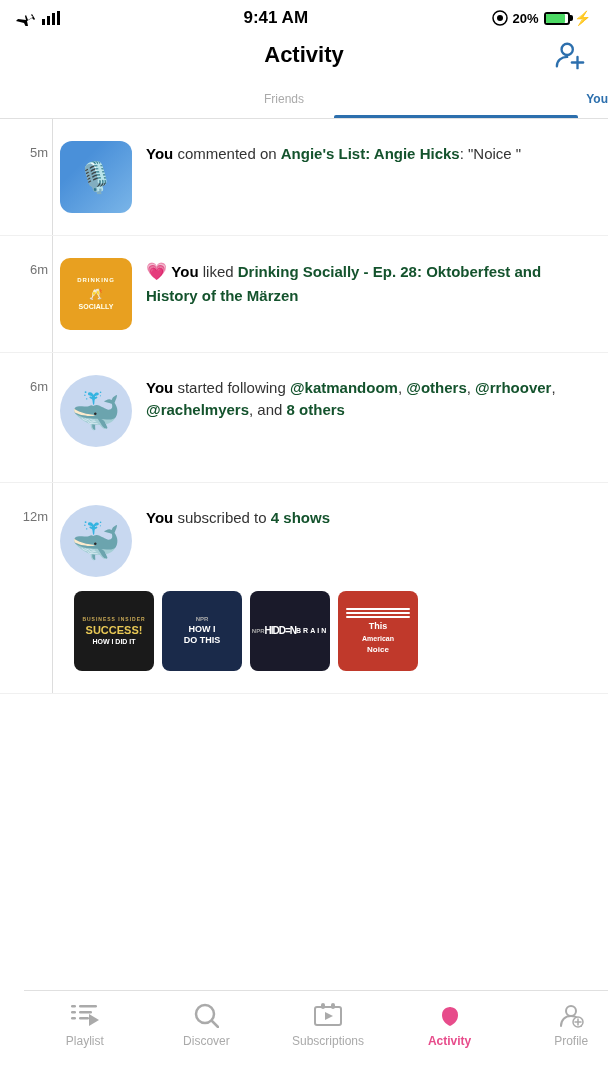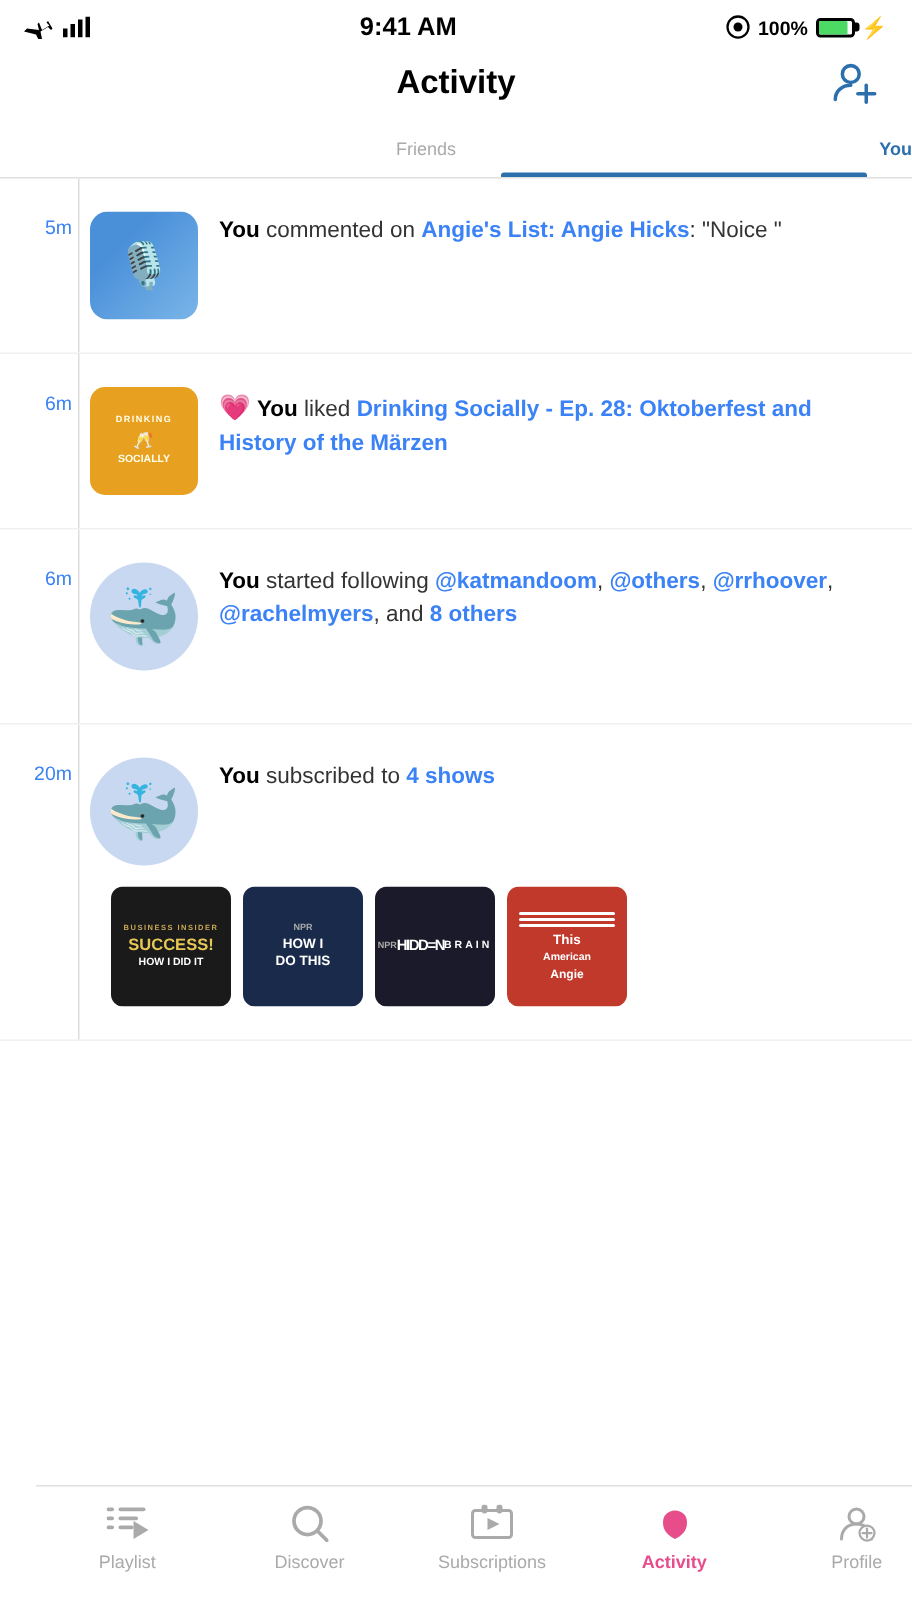--- a/index.html
+++ b/index.html
@@ -148,21 +148,21 @@
 
     .time-col {
       width: 60px;
       text-align: right;
       padding-right: 12px;
       padding-top: 2px;
       flex-shrink: 0;
     }
     .time-label {
       font-size: 13px;
-      color: #3b82f6;
+      color: #737373;
     }
     .timeline-line {
       position: absolute;
       left: 52px;
       top: 0;
       bottom: 0;
       width: 1px;
       background: #ddd;
     }
 
@@ -198,21 +198,21 @@
       font-size: 15px;
       color: #333;
       line-height: 1.45;
     }
     .feed-text .you {
       font-weight: 700;
       color: #000;
     }
     .feed-text .bold {
       font-weight: 700;
-      color: #3b82f6;
+      color: #14532d;
     }
     .heart-emoji {
       color: #e74c8b;
       font-size: 17px;
     }
 
     .podcast-grid {
       display: flex;
       gap: 8px;
       margin-top: 14px;
@@ -395,21 +395,21 @@
       <rect x="10" y="2" width="3" height="12" fill="#000"></rect>
       <rect x="15" y="0" width="3" height="14" fill="#000"></rect>
     </svg>
   </div>
   <div class="status-time">9:41 AM</div>
   <div class="status-right">
     <svg width="16" height="16" viewBox="0 0 16 16">
       <circle cx="8" cy="8" r="7" fill="none" stroke="#000" stroke-width="1.5"></circle>
       <circle cx="8" cy="8" r="3" fill="#000"></circle>
     </svg>
-    <span style="font-size:13px;font-weight:600;">100%</span>
+    <span style="font-size:13px;font-weight:600;">20%</span>
     <div class="battery-icon">
       <div class="battery-body">
           <div class="battery-fill"></div>
         </div>
     </div>
     <span style="font-weight:900;font-size:14px;">⚡</span>
   </div>
 </div>
 
 <div class="header">
@@ -483,21 +483,21 @@
       <p class="feed-text">
         <span class="you">You</span> started following <span class="bold">@katmandoom</span>, <span class="bold">@others</span>, <span class="bold">@rrhoover</span>, <span class="bold">@rachelmyers</span>, and <span class="bold">8 others</span>
       </p>
     </div>
   </div>
 
   <div class="feed-item" style="flex-direction:column;align-items:flex-start;">
     <div class="timeline-line"></div>
     <div style="display:flex;align-items:flex-start;width:100%;">
       <div class="time-col">
-        <span class="time-label">20m</span>
+        <span class="time-label">12m</span>
       </div>
       <div class="avatar-circle">
         <span style="font-size:40px;">🐳</span>
       </div>
       <div class="feed-content">
         <p class="feed-text">
           <span class="you">You</span> subscribed to <span class="bold">4 shows</span>
         </p>
       </div>
     </div>
@@ -525,21 +525,21 @@
       </div>
       <div class="podcast-thumb">
         <div class="podcast-american">
           <div class="lines">
             <div class="line"></div>
             <div class="line"></div>
             <div class="line"></div>
           </div>
           <div class="this">This</div>
           <div>American</div>
-          <div class="life">Angie</div>
+          <div class="life">Noice</div>
         </div>
       </div>
     </div>
   </div>
 
 </div>
 
 <div class="bottom-nav">
 
   <div class="nav-item">

